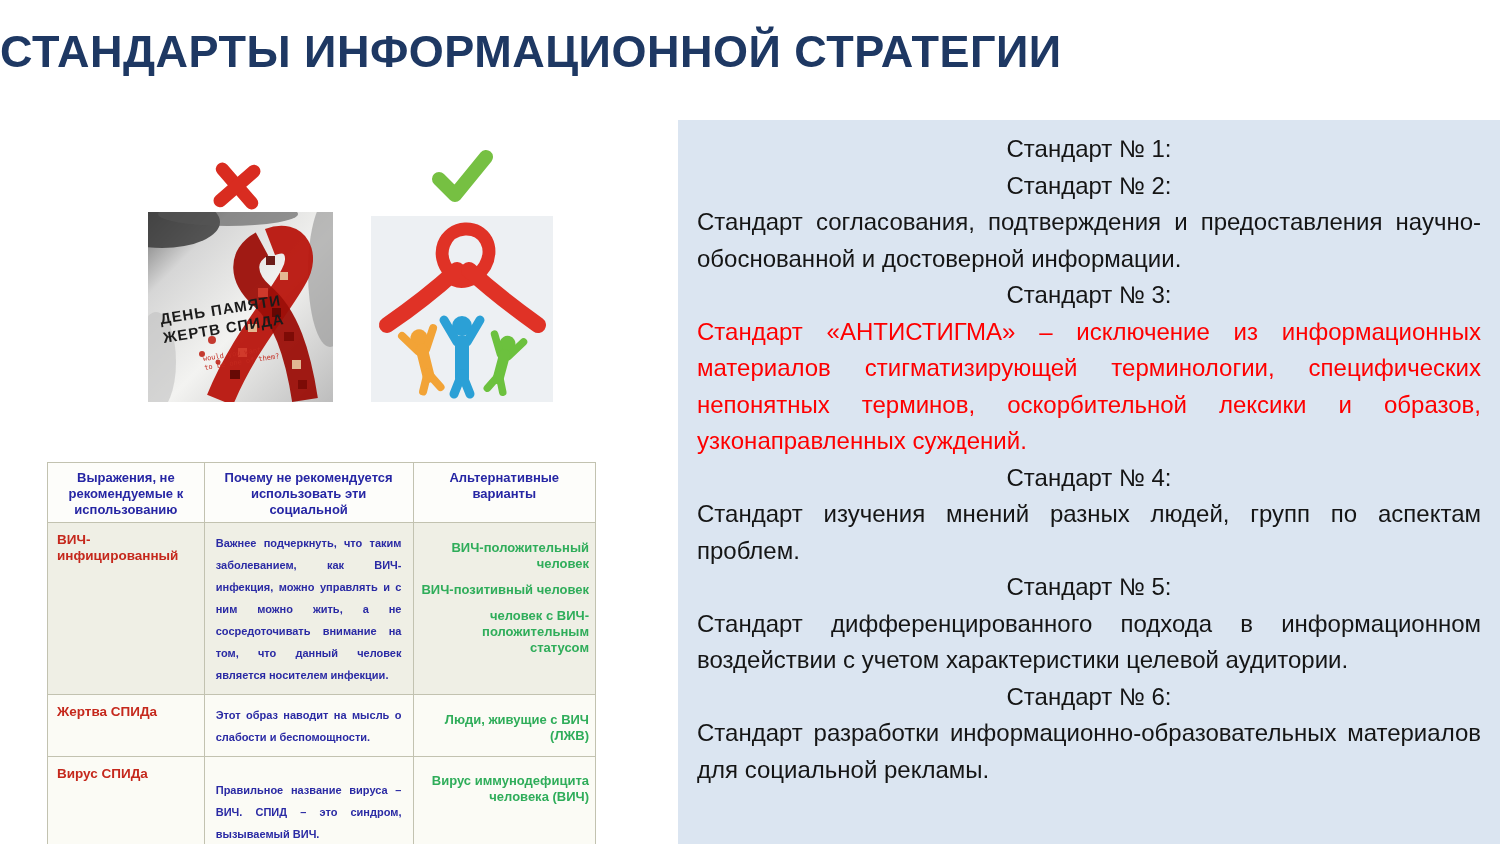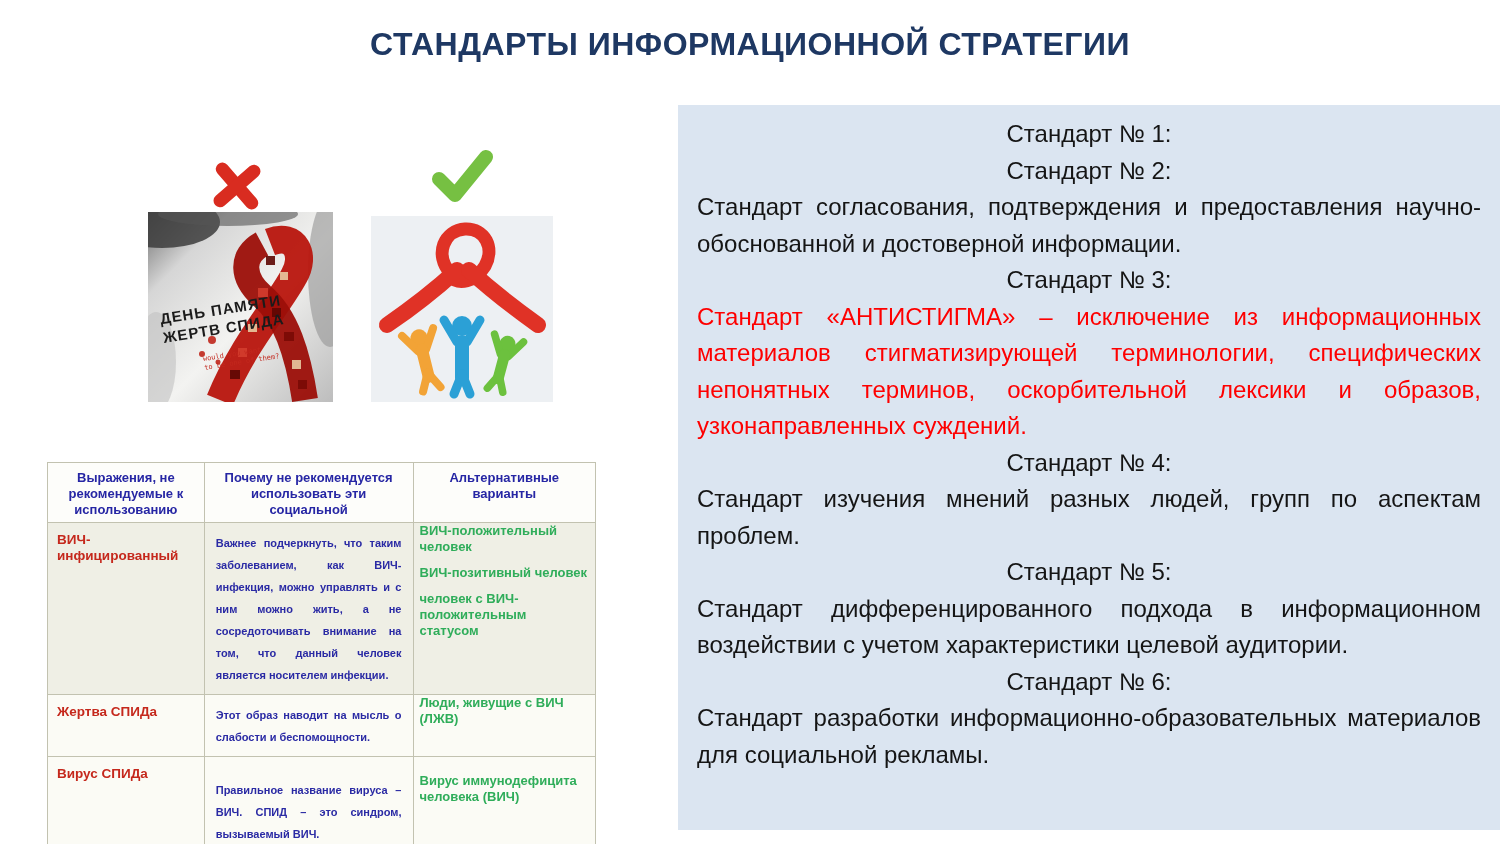--- a/index.html
+++ b/index.html
@@ -3,21 +3,21 @@
 <meta charset="utf-8">
 <style>
   * { margin:0; padding:0; box-sizing:border-box; }
   html,body { width:1500px; height:844px; }
   body {
     position:relative; background:#ffffff; overflow:hidden;
     font-family:"Liberation Sans", sans-serif;
   }
   .slide-title {
     position:absolute; top:26px; left:0; width:100%;
-    text-align:center; font-size:32px; font-weight:bold;
+    font-size:45px; font-weight:bold;
     color:#1e3863; letter-spacing:0.5px;
   }
   .x-mark   { position:absolute; left:208px; top:158px; }
   .check-mark { position:absolute; left:430px; top:148px; }
   .bad-image  { position:absolute; left:148px; top:212px; width:185px; height:190px; }
   .good-image { position:absolute; left:371px; top:216px; width:182px; height:186px; }
 
   .terms-table {
     position:absolute; left:47px; top:462px; width:549px;
     border-collapse:collapse; table-layout:fixed; background:#fbfbf5;
@@ -34,33 +34,33 @@
   .col-alt    { width:33.3%; }
   .term-cell {
     color:#c5281c; font-size:13.5px; text-align:left;
     padding:9px 6px 8px 9px; line-height:16px;
   }
   .reason-cell {
     color:#2a2aa4; font-size:11px; text-align:justify;
     padding:9px 11px 8px; line-height:22px;
   }
   .alt-cell {
-    color:#2fad5a; font-size:13px; text-align:left;
-    padding:0 6px 8px; line-height:16px;
+    color:#2fad5a; font-size:13px; text-align:right;
+    padding:17px 6px 8px; line-height:16px;
   }
   .alt-item { margin-bottom:10px; }
   .alt-item:last-child { margin-bottom:0; }
   .row-1 { background:#efefe5; height:153px; }
   .row-2 { height:45px; }
   .row-3 { height:82px; }
   .row-3 .reason-cell { padding-top:22px; }
   .row-3 .alt-cell { padding-top:16px; }
 
   .standards-panel {
-    position:absolute; left:678px; top:105px; width:822px; height:725px;
+    position:absolute; left:678px; top:120px; width:822px; height:725px;
     background:#dbe5f1; padding:11px 19px 0 19px;
   }
   .std-heading {
     font-size:24px; line-height:36.5px; color:#151515;
     font-weight:normal; text-align:center;
   }
   .std-body {
     font-size:24px; line-height:36.5px; color:#151515;
     text-align:justify;
   }

